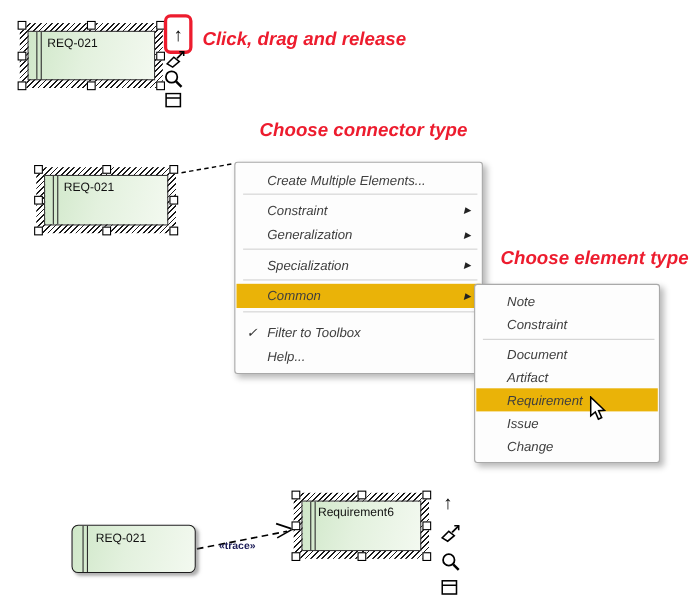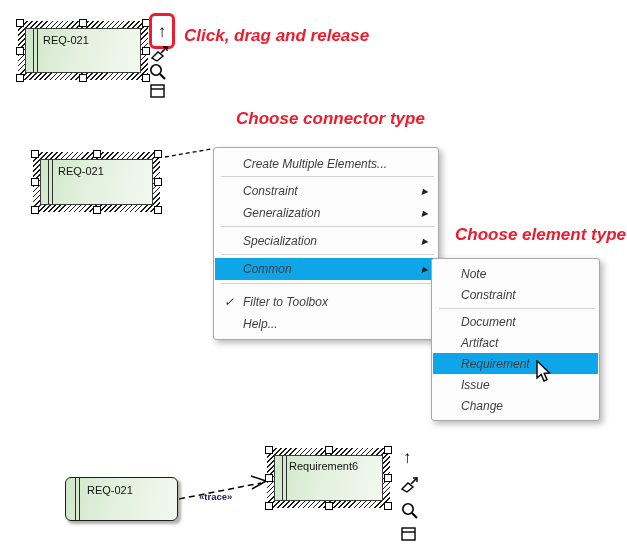--- a/index.html
+++ b/index.html
@@ -35,21 +35,21 @@
 
   
   .red-note{position:absolute;color:#ed1c2e;font-style:italic;font-weight:600;
     font-size:17px;white-space:nowrap;}
 
   
   .menu{position:absolute;background:#fdfdfd;border:1px solid #a9a9a9;border-radius:3px;
     box-shadow:3px 3px 6px rgba(0,0,0,.28);font-size:12px;color:#3e3e3e;}
   .mi{position:absolute;left:1px;right:1px;height:22px;display:flex;align-items:center;
     padding-left:28px;box-sizing:border-box;white-space:nowrap;font-style:italic;}
-  .mi.hl{background:#0ea5e9;}
+  .mi.hl{background:#eab308;}
   .mi .sub-arr{position:absolute;right:9px;font-size:8px;color:#222;}
   .mi .chk{position:absolute;left:9px;font-size:12px;color:#333;}
   .msep{position:absolute;left:7px;right:4px;height:1px;background:#d2d2d2;}
 
   svg{position:absolute;left:0;top:0;}
   .trace-label{position:absolute;font-size:9.5px;font-weight:bold;color:#20205a;}
 </style>
 </head>
 <body>
 

